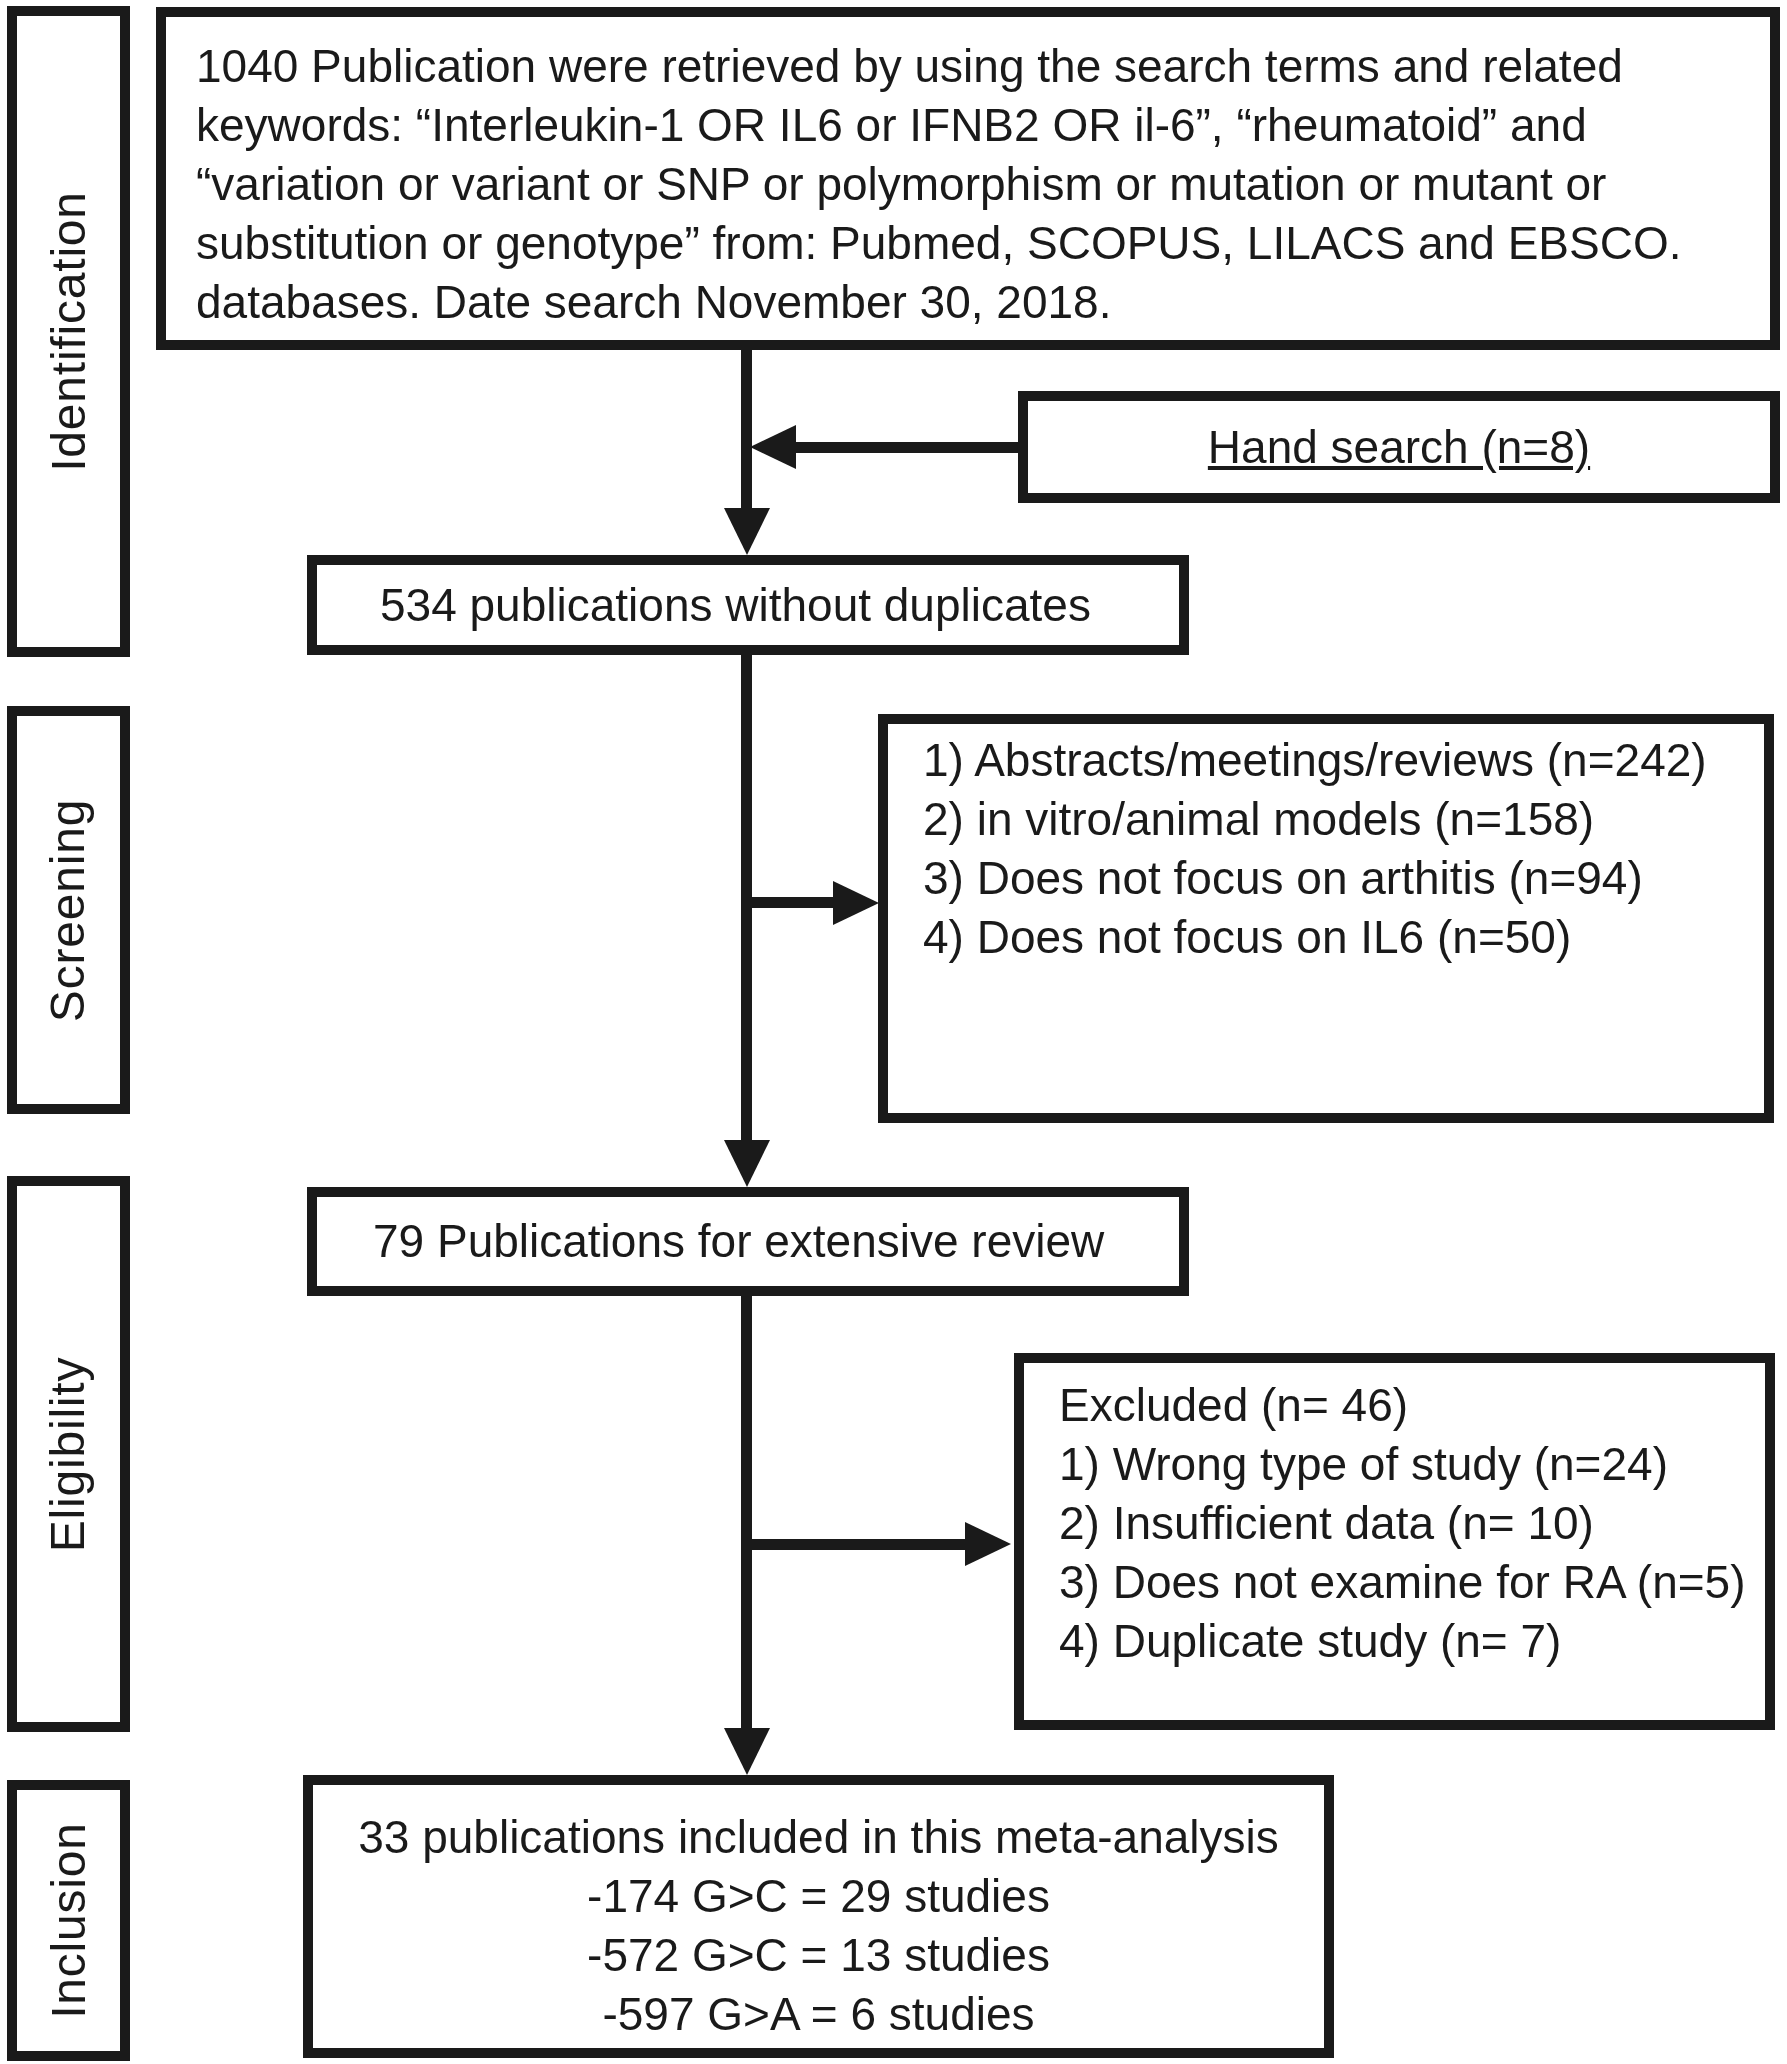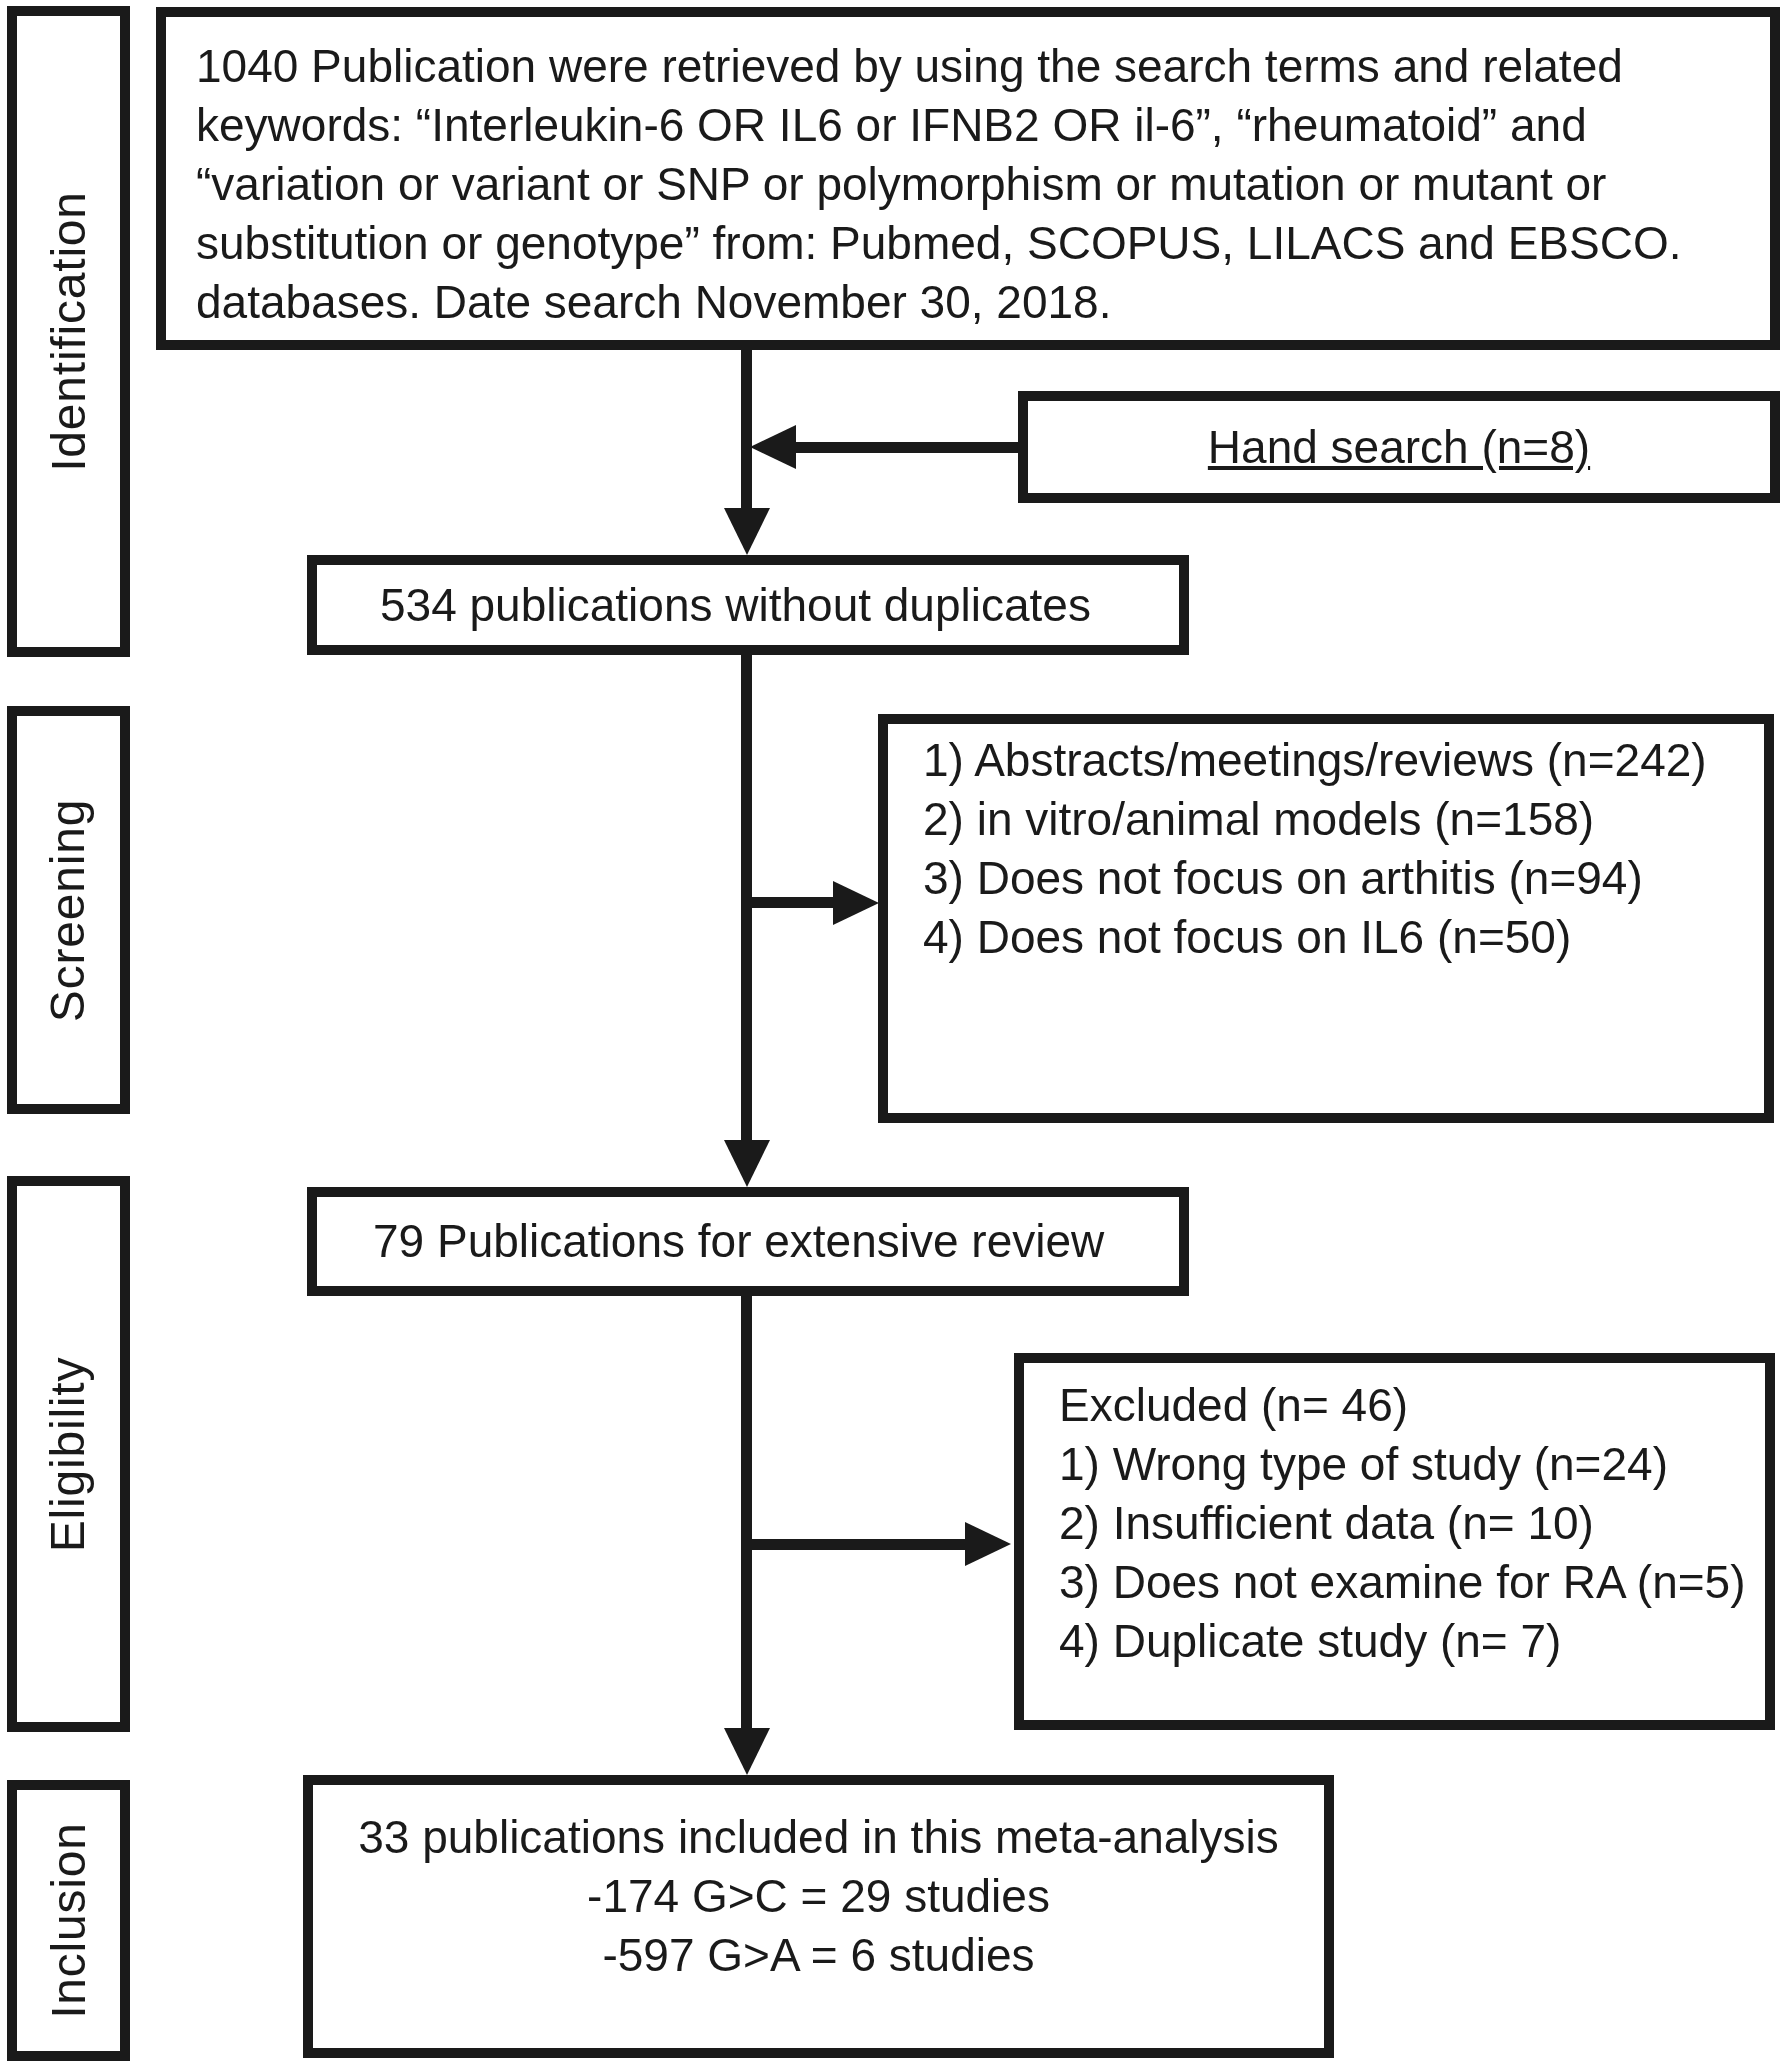--- a/index.html
+++ b/index.html
@@ -54,21 +54,21 @@
   </div>
   <div class="box stage" style="left:6.6px;top:1176px;width:123px;height:556px;">
     <span class="rot">Eligibility</span>
   </div>
   <div class="box stage" style="left:6.6px;top:1780px;width:123px;height:281px;">
     <span class="rot">Inclusion</span>
   </div>
 
   <div class="box wrap-lines" id="box-retrieved" style="left:156px;top:6.6px;width:1624px;height:343px;padding:20px 25px 0 30px;">
       <div class="line">1040 Publication were retrieved by using the search terms and related</div>
-      <div class="line">keywords: “Interleukin-6 OR IL6 or IFNB2 OR il-6”, “rheumatoid” and</div>
+      <div class="line">keywords: “Interleukin-1 OR IL6 or IFNB2 OR il-6”, “rheumatoid” and</div>
       <div class="line">“variation or variant or SNP or polymorphism or mutation or mutant or</div>
       <div class="line">substitution or genotype” from: Pubmed, SCOPUS, LILACS and EBSCO.</div>
       <div class="line">databases. Date search November 30, 2018.</div>
     </div>
 
   <div class="box center-both" style="left:1018px;top:391px;width:762px;height:112px;text-decoration:underline;">
     <span class="line">Hand search (n=8)</span>
   </div>
 
   <div class="box vcenter" style="left:307px;top:555px;width:882px;height:100px;padding-left:63px;">
@@ -90,20 +90,21 @@
       <div class="line">Excluded (n= 46)</div>
       <div class="line">1) Wrong type of study (n=24)</div>
       <div class="line">2) Insufficient data (n= 10)</div>
       <div class="line">3) Does not examine for RA (n=5)</div>
       <div class="line">4) Duplicate study (n= 7)</div>
     </div>
 
   <div class="box wrap-lines" id="box-included" style="left:303px;top:1775px;width:1031px;height:283px;padding-top:23px;text-align:center;">
       <div class="line">33 publications included in this meta-analysis</div>
       <div class="line">-174 G&gt;C = 29 studies</div>
+      <div class="line">-572 G&gt;C = 13 studies</div>
       <div class="line">-597 G&gt;A = 6 studies</div>
     </div>
 
   <div class="shaft-v" style="left:741px;top:348px;height:160px;"></div>
   <div class="head head-down" style="left:724px;top:508px;"></div>
 
   <div class="head head-left" style="left:750px;top:425px;"></div>
   <div class="shaft-h" style="left:794px;top:442px;width:224px;"></div>
 
   <div class="shaft-v" style="left:741px;top:653px;height:487px;"></div>

